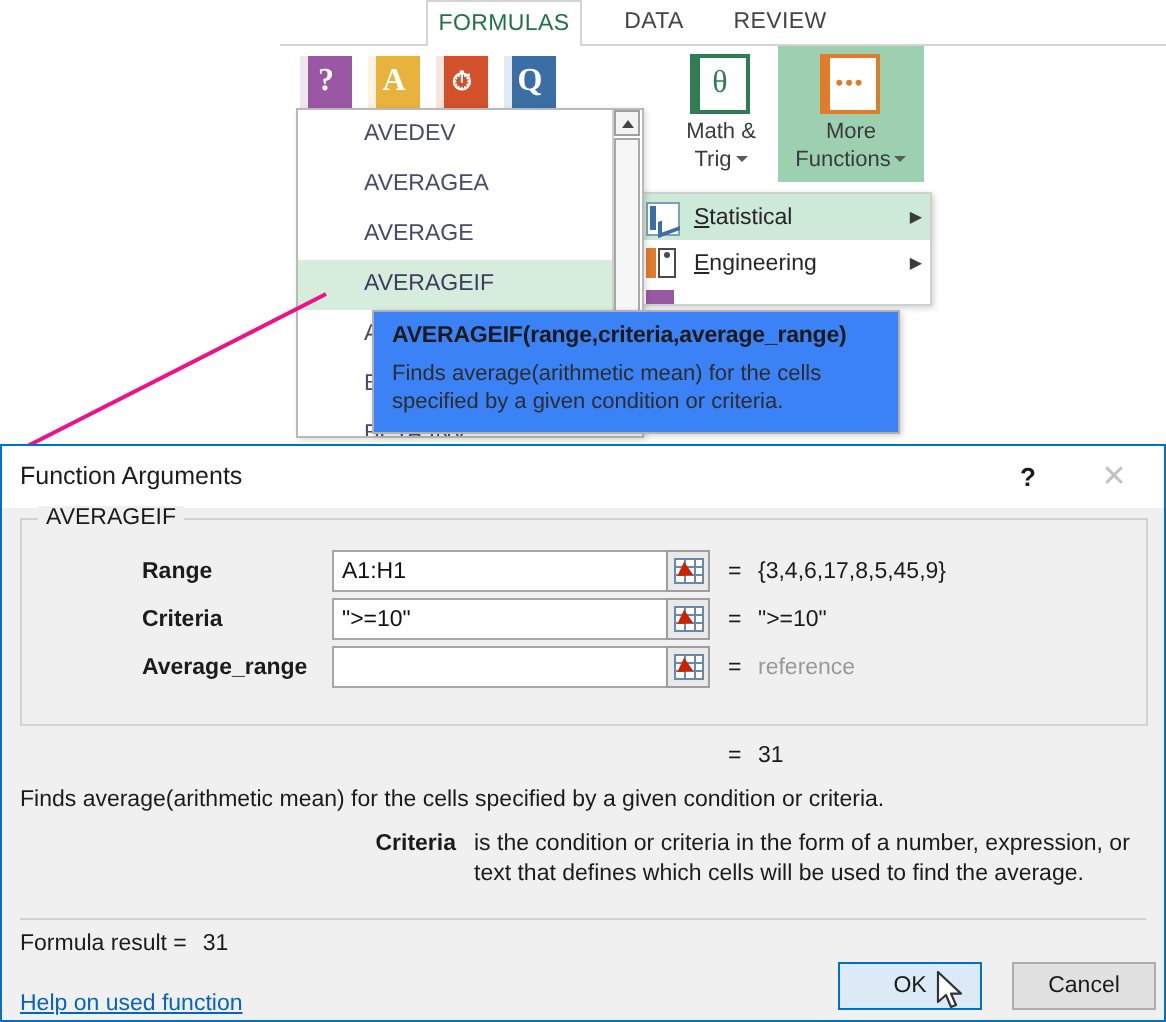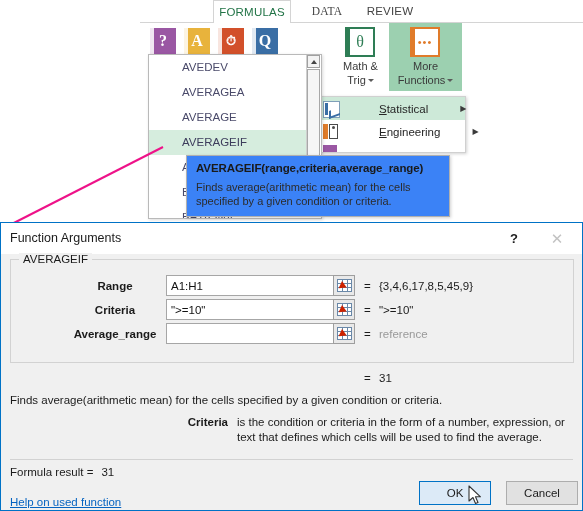--- a/index.html
+++ b/index.html
@@ -51,21 +51,21 @@
   .ribbon-tab.active {
     color: #217346;
     background: #ffffff;
     border-left: 1px solid #d4d4d4;
     border-right: 1px solid #d4d4d4;
     border-top: 1px solid #d4d4d4;
     box-sizing: border-box;
     z-index: 3;
   }
   #tab-formulas { left: 73px; width: 78px; }
-  #tab-data     { left: 165px; width: 44px; font-family: Liberation Serif, serif; }
+  #tab-data     { left: 165px; width: 44px; }
   #tab-review   { left: 222px; width: 56px; }
 
   
   #ribbon-body {
     position: absolute;
     left: 140px; top: 23px;
     width: 443px; height: 90px;
   }
 
   .rb-icon {
@@ -176,21 +176,20 @@
   .submenu-item {
     position: relative;
     height: 23px;
     display: flex;
     align-items: center;
     padding-left: 4px;
     box-sizing: border-box;
     font-size: 11.5px;
     color: #262626;
     cursor: default;
-    gap: 32px;
   }
   .submenu-item.hl { background: #cde9d8; }
   .submenu-item .mi-icon {
     width: 18px; height: 17px;
     position: relative;
     margin-right: 7px;
     flex: none;
   }
   .submenu-item .mi-label { flex: 1; }
   .submenu-item .mi-label u { text-decoration: underline; }
@@ -389,21 +388,21 @@
     height: 22px;
   }
   #row-range   { top: 52px; }
   #row-criteria{ top: 76px; }
   #row-avgrange{ top: 100px; }
 
   .arg-label {
     position: absolute;
     left: 70px;
     width: 88px;
-    text-align: center;
+    text-align: left;
     line-height: 22px;
     font-size: 11.5px;
     font-weight: bold;
     color: #1b1b1b;
   }
   .arg-input {
     position: absolute;
     left: 165px;
     width: 188px;
     height: 21px;

